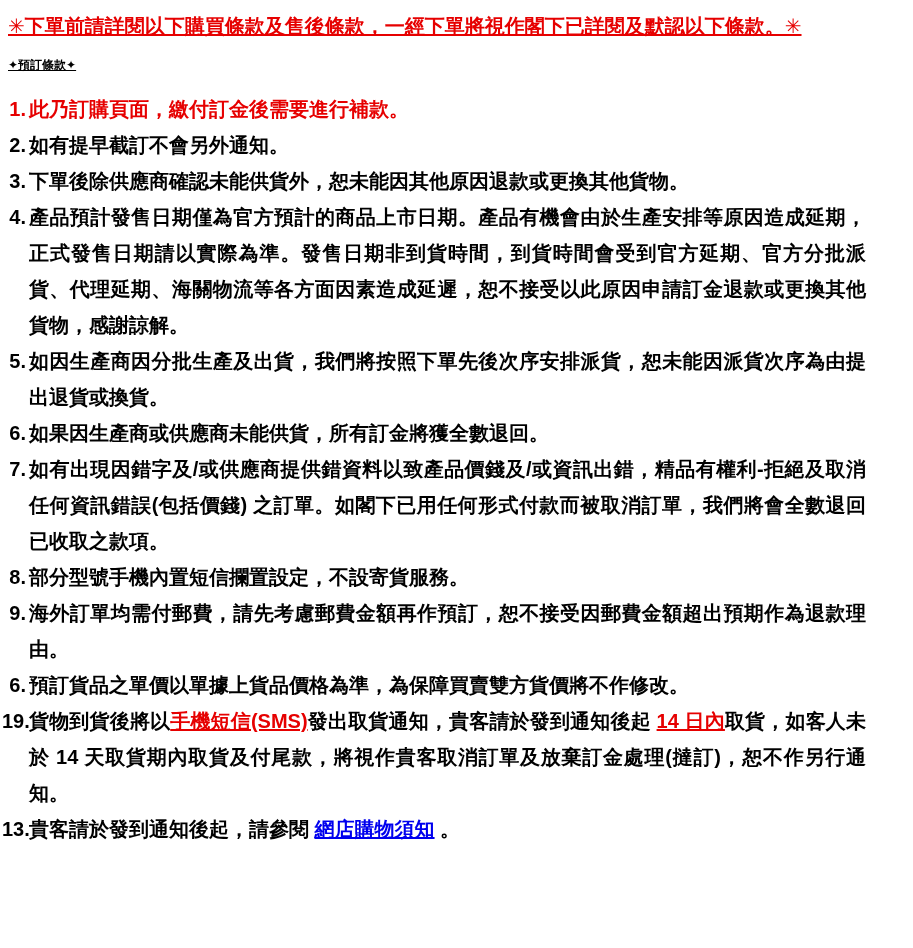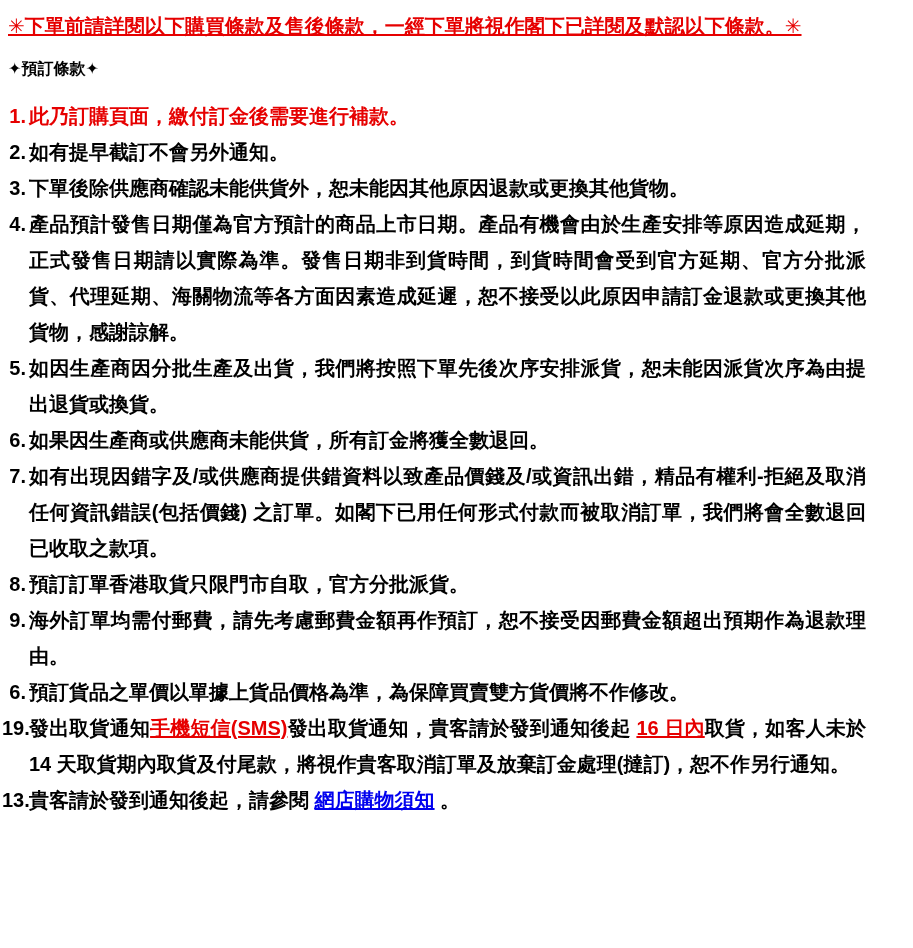--- a/index.html
+++ b/index.html
@@ -28,21 +28,22 @@
   .header-line{
     color:var(--red);
     text-decoration:underline;
     font-size:20px;
     line-height:1.6;
     padding-left:6px;
     margin:0 0 14px 0;
   }
   .section-title{
     color:var(--black);
-    font-size:16px;
+    text-decoration:underline;
+    font-size:12px;
     line-height:1.6;
     padding-left:6px;
     margin:0 0 16px 0;
   }
   .terms-list{
     margin:0;
   }
   .term-item{
     display:flex;
     align-items:flex-start;
@@ -109,33 +110,33 @@
       <div class="term-item">
         <span class="num">6.</span>
         <div class="text"><span>如果因生產商或供應商未能供貨，所有訂金將獲全數退回。</span></div>
       </div>
       <div class="term-item">
         <span class="num">7.</span>
         <div class="text"><span>如有出現因錯字及/或供應商提供錯資料以致產品價錢及/或資訊出錯，精品有權利-拒絕及取消任何資訊錯誤(包括價錢) 之訂單。如閣下已用任何形式付款而被取消訂單，我們將會全數退回已收取之款項。</span></div>
       </div>
       <div class="term-item">
         <span class="num">8.</span>
-        <div class="text"><span>預訂訂單香港取貨只限門市自取，官方分批派貨。</span></div>
+        <div class="text"><span>部分型號手機內置短信攔置設定，不設寄貨服務。</span></div>
       </div>
       <div class="term-item">
         <span class="num">9.</span>
         <div class="text"><span>海外訂單均需付郵費，請先考慮郵費金額再作預訂，恕不接受因郵費金額超出預期作為退款理由。</span></div>
       </div>
       <div class="term-item">
         <span class="num">6.</span>
         <div class="text"><span>預訂貨品之單價以單據上貨品價格為準，為保障買賣雙方貨價將不作修改。</span></div>
       </div>
       <div class="term-item">
         <span class="num">19.</span>
-        <div class="text"><span>發出取貨通知</span><span class="seg-red-underline">手機短信(SMS)</span><span>發出取貨通知，貴客請於發到通知後起 </span><span class="seg-red-underline">16 日內</span><span>取貨，如客人未於 14 天取貨期內取貨及付尾款，將視作貴客取消訂單及放棄訂金處理(撻訂)，恕不作另行通知。</span></div>
+        <div class="text"><span>貨物到貨後將以</span><span class="seg-red-underline">手機短信(SMS)</span><span>發出取貨通知，貴客請於發到通知後起 </span><span class="seg-red-underline">14 日內</span><span>取貨，如客人未於 14 天取貨期內取貨及付尾款，將視作貴客取消訂單及放棄訂金處理(撻訂)，恕不作另行通知。</span></div>
       </div>
       <div class="term-item">
         <span class="num">13.</span>
         <div class="text"><span>貴客請於發到通知後起，請參閱 </span><a class="seg-link" href="#">網店購物須知</a><span> 。</span></div>
       </div>
     </div>
 
 </div>
 
 </body></html>

